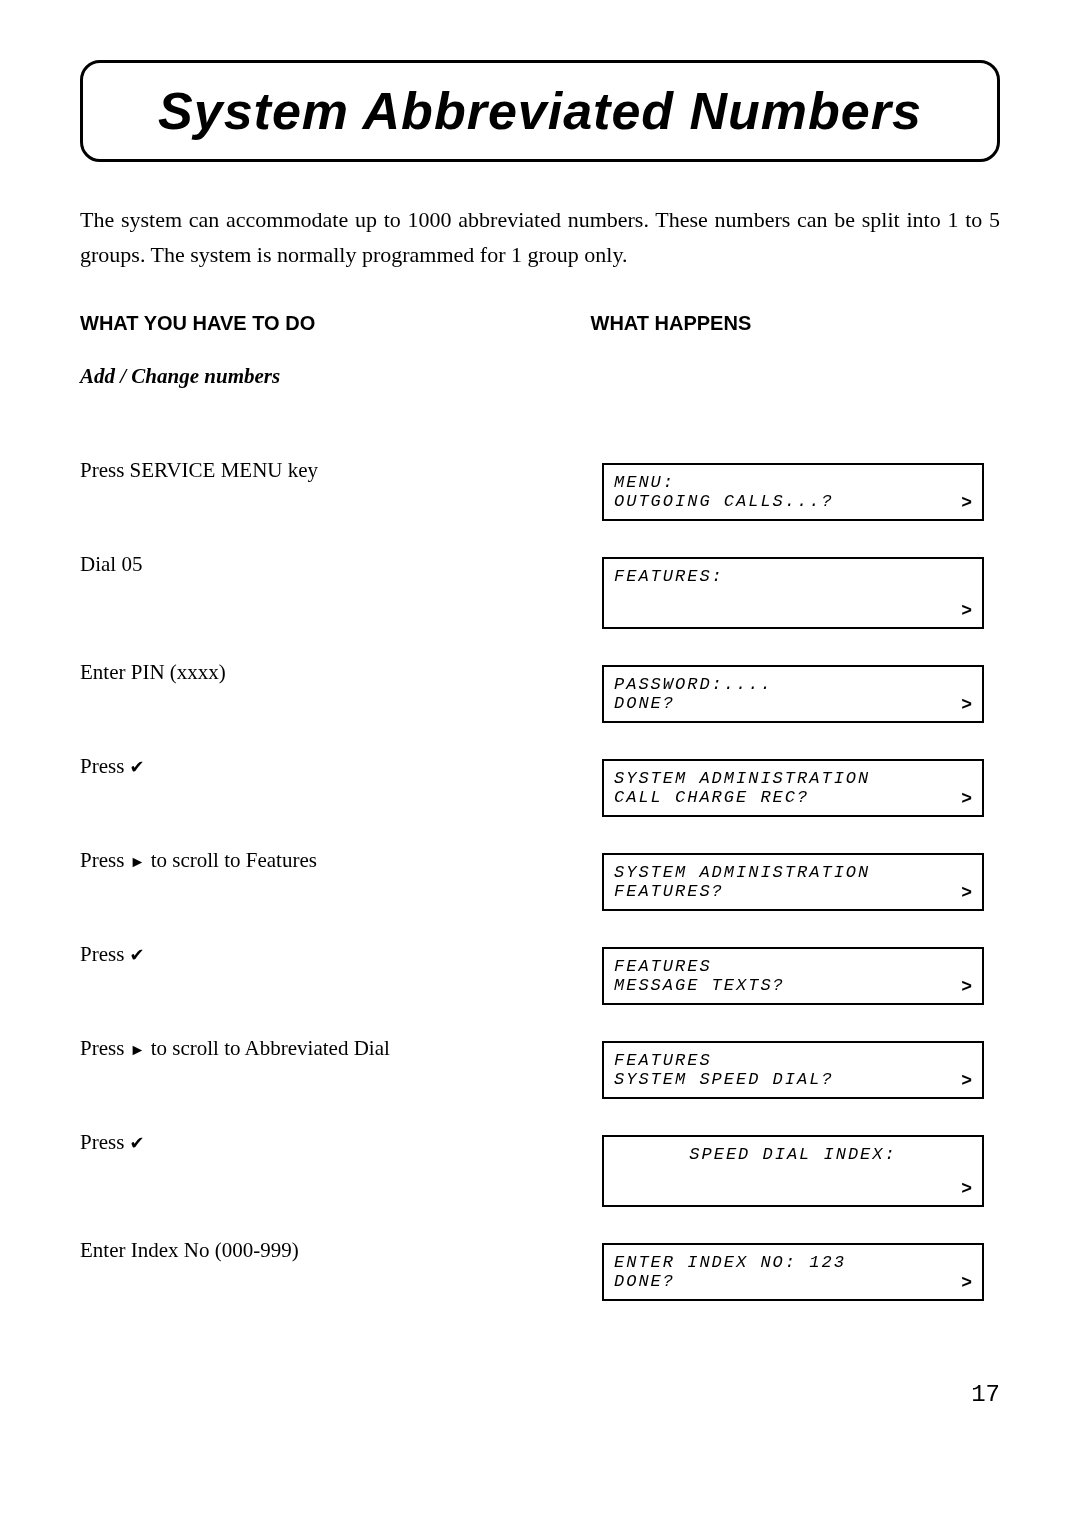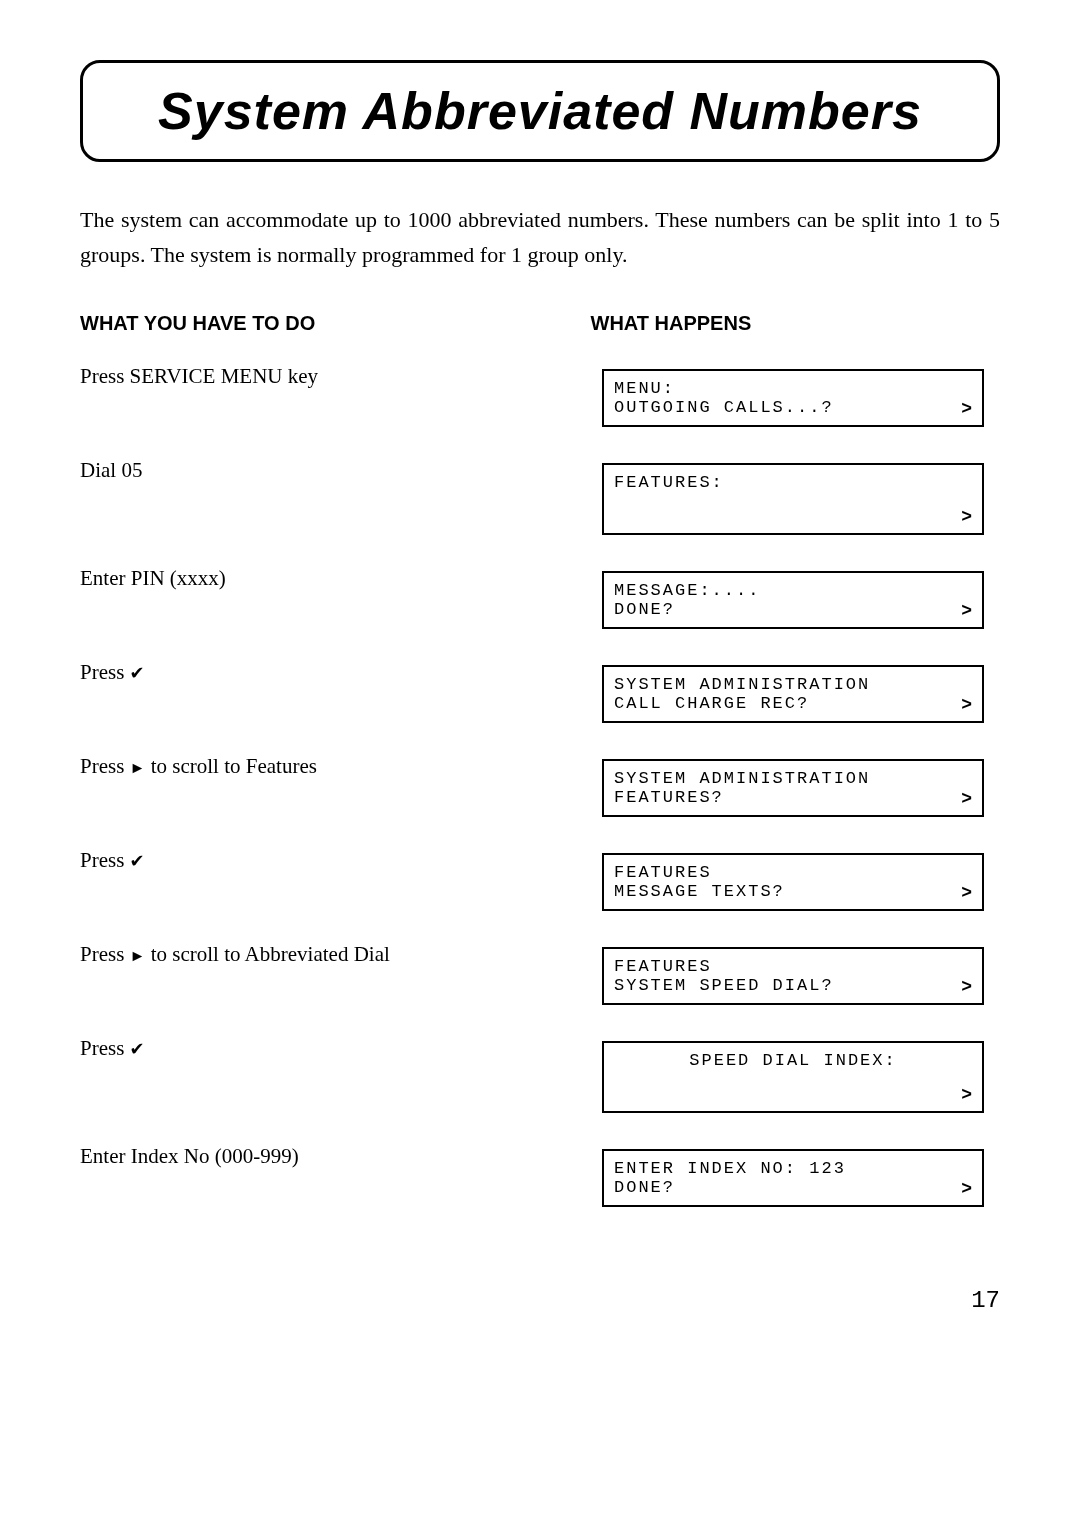--- a/index.html
+++ b/index.html
@@ -87,20 +87,21 @@
       width: 55%;
       font-size: 21px;
       line-height: 1.5;
       padding-top: 8px;
       padding-right: 20px;
     }
 
     .row-right {
       width: 45%;
       padding: 16px;
+      font-style: italic;
     }
 
     .lcd-box {
       border: 2px solid #000;
       font-family: 'Courier New', Courier, monospace;
       font-size: 17px;
       letter-spacing: 2px;
       padding: 8px 10px;
       background: #fff;
       min-height: 52px;
@@ -152,20 +153,26 @@
 <div class="columns-header">
   <div class="col-left">
     <div class="col-header">WHAT YOU HAVE TO DO</div>
   </div>
   <div class="col-right">
     <div class="col-header">WHAT HAPPENS</div>
   </div>
 </div>
 
 <div class="table-area">
+  <div class="row">
+    <div class="col-left row-left">
+      <div class="section-title">Add / Change numbers</div>
+    </div>
+    <div class="col-right row-right"></div>
+  </div>
 
   <div class="row">
     <div class="row-left">
       <span>Press SERVICE MENU key</span>
     </div>
     <div class="row-right">
       <div class="lcd-box">
         <span class="lcd-line">MENU:</span>
         <span class="lcd-line">OUTGOING CALLS...?<span class="lcd-arrow">&gt;</span></span>
       </div>
@@ -183,21 +190,21 @@
       </div>
     </div>
   </div>
 
   <div class="row">
     <div class="row-left">
       <span>Enter PIN (xxxx)</span>
     </div>
     <div class="row-right">
       <div class="lcd-box">
-        <span class="lcd-line">MESSAGE:....</span>
+        <span class="lcd-line">PASSWORD:....</span>
         <span class="lcd-line">DONE?<span class="lcd-arrow">&gt;</span></span>
       </div>
     </div>
   </div>
 
   <div class="row">
     <div class="row-left">
       Press <span class="checkmark">✔</span>
     </div>
     <div class="row-right">

